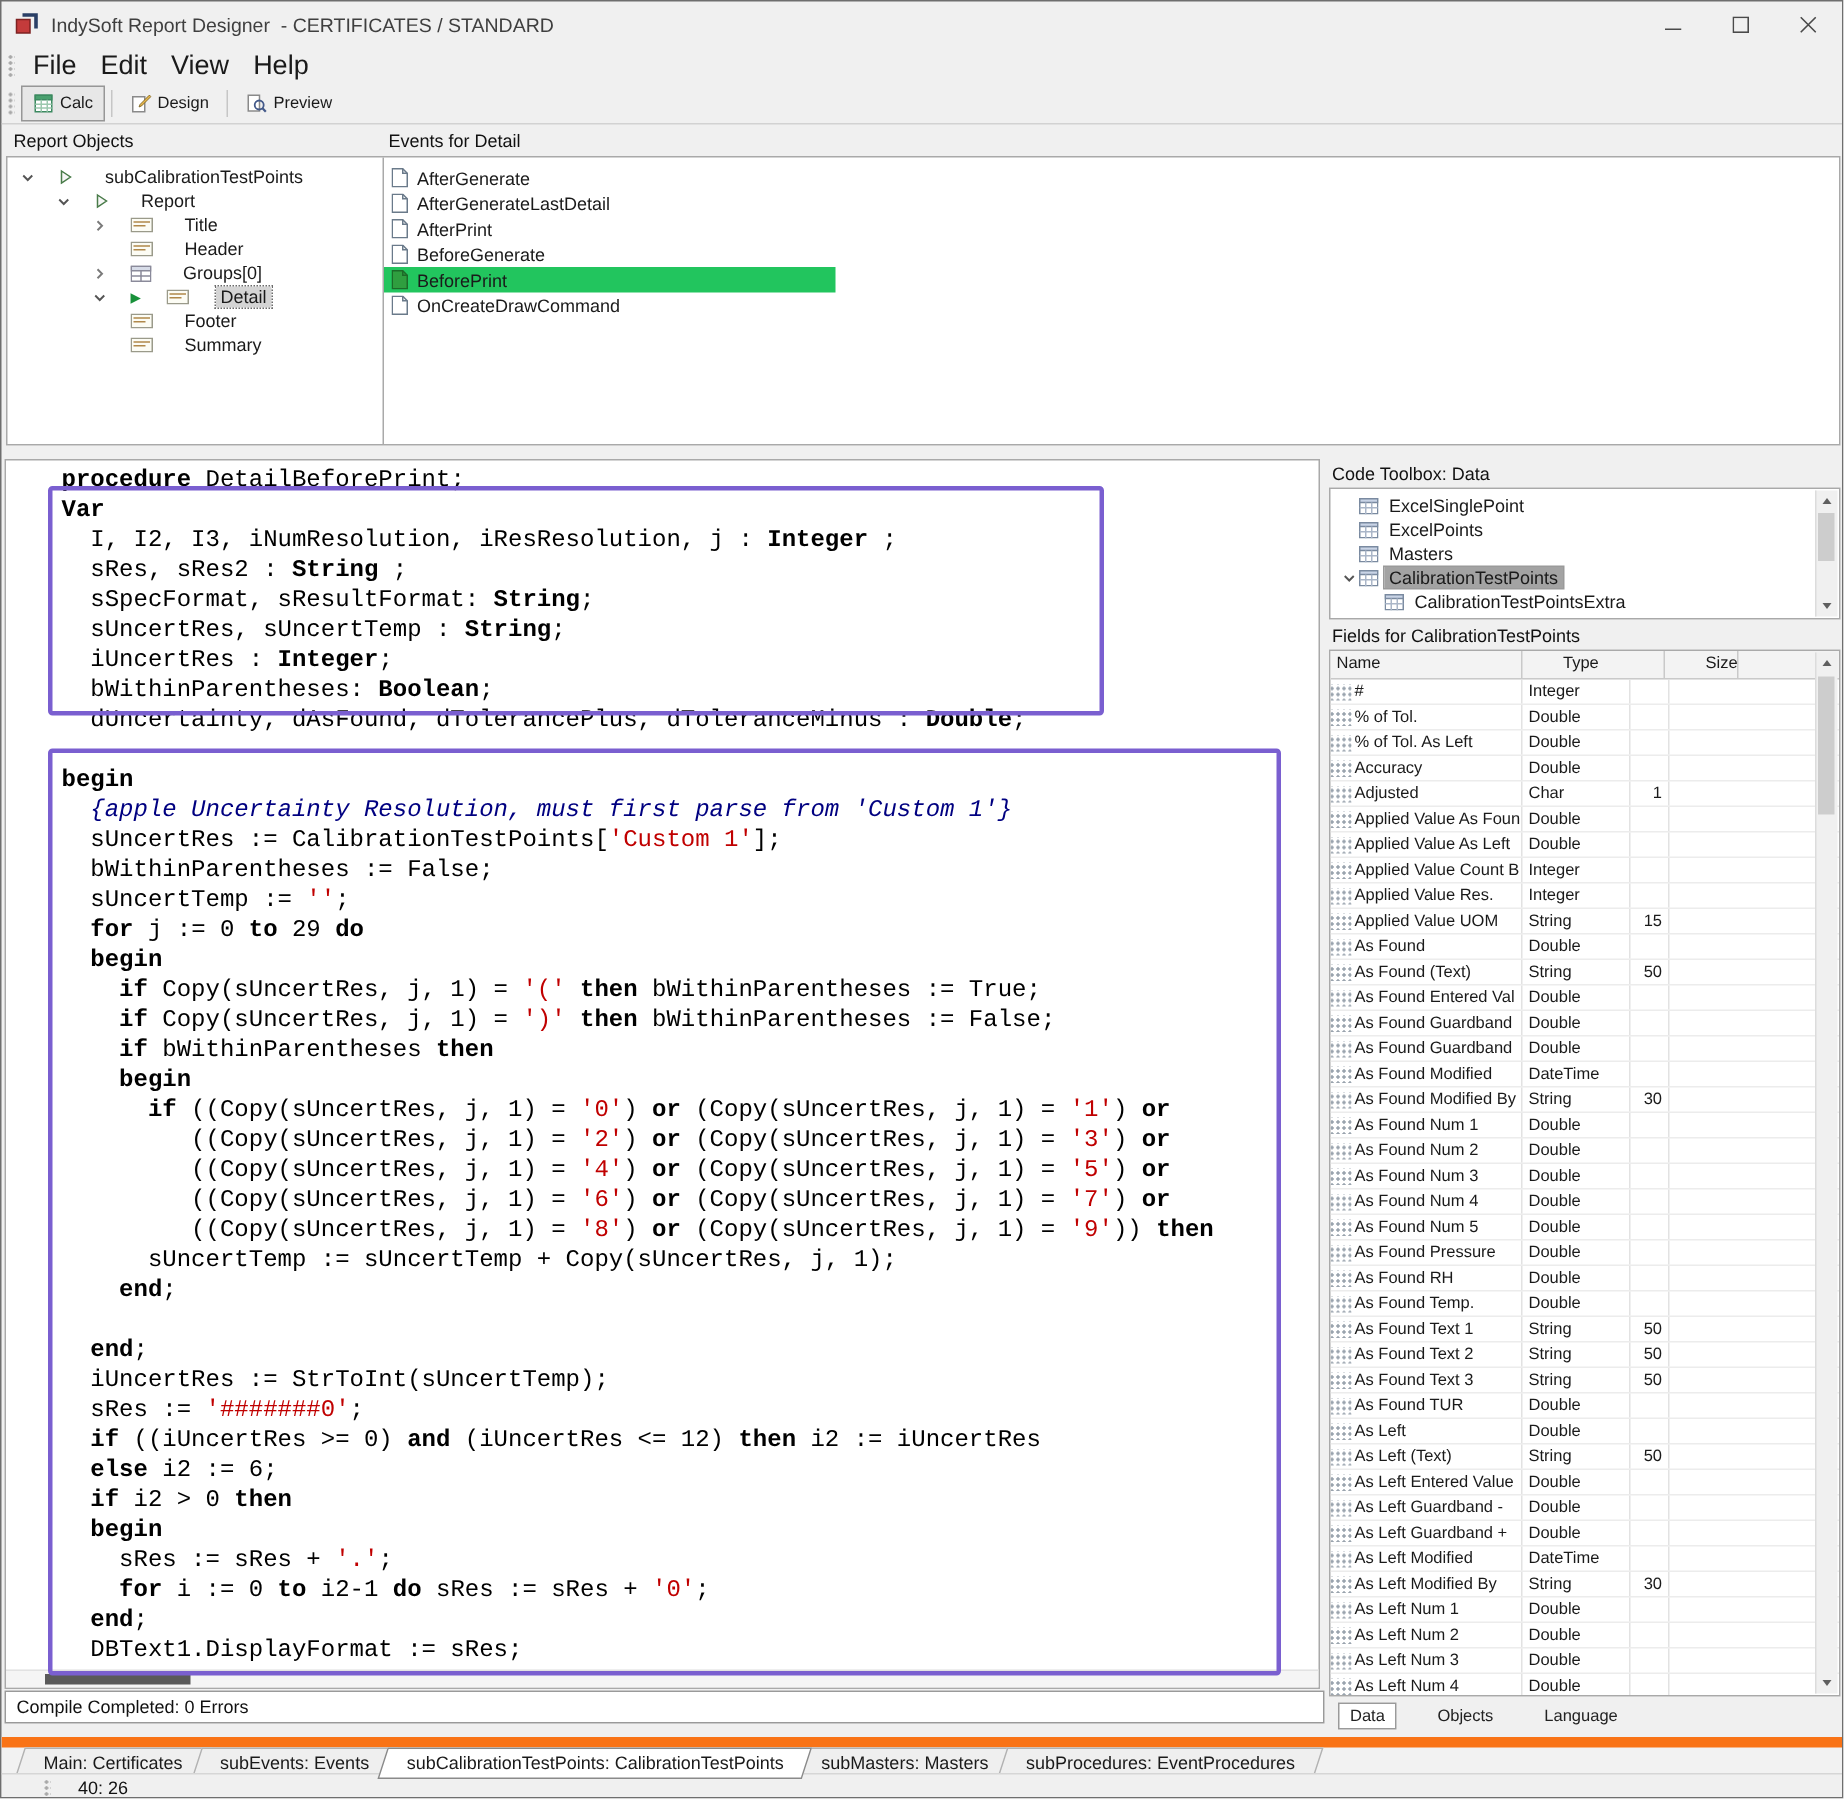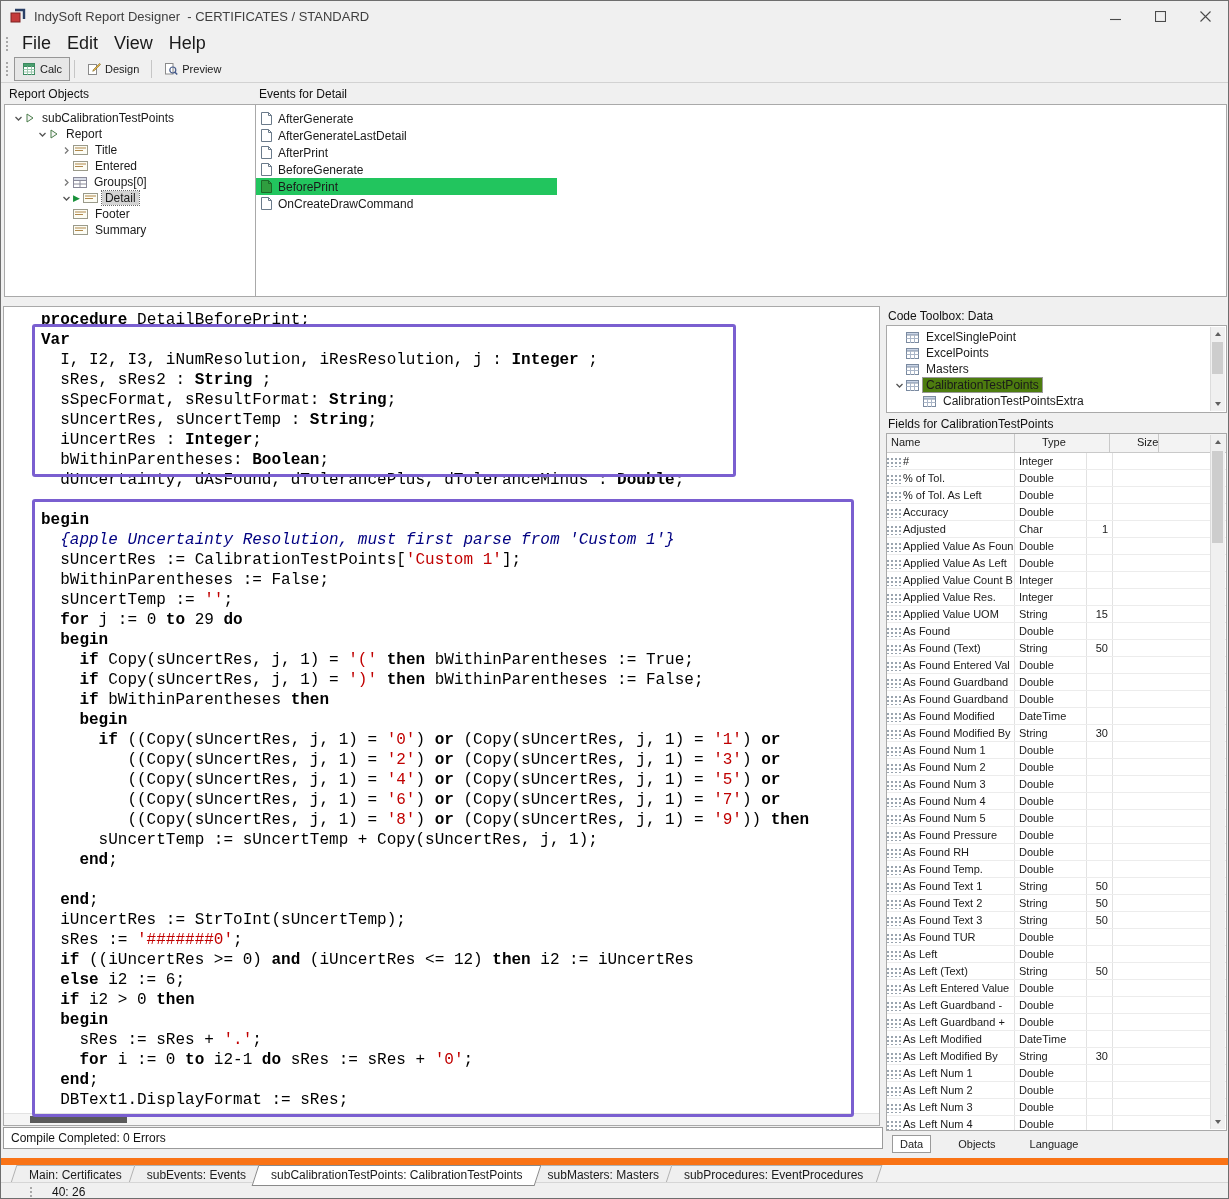--- a/index.html
+++ b/index.html
@@ -25,21 +25,21 @@
   .vsep{width:1px;height:18px;background:#c6c6c6;margin:0 4px;}
   .vicon{display:flex;}
   
   .pane-label{position:absolute;top:86px;font-size:12px;color:#111;}
   #label-report-objects{left:8px;}
   #label-events{left:258px;}
   .upper-panels{position:absolute;top:103px;left:3px;width:1223px;height:193px;background:#fff;
                 border:1px solid #a9a9a9;display:flex;box-sizing:border-box;}
   .report-tree{width:250px;border-right:1px solid #a9a9a9;padding-top:5px;overflow:hidden;}
   .events-list{flex:1;padding-top:5px;overflow:hidden;}
-  .tree-row{display:flex;align-items:center;height:16px;font-size:12px;white-space:nowrap;}
+  .tree-row{display:flex;align-items:center;height:16px;font-size:12px;white-space:nowrap;gap:14px;}
   .chev{width:14px;flex:none;display:flex;justify-content:center;}
   .marker{color:#18913a;font-size:9px;margin-right:3px;line-height:1;}
   .tree-icon{margin-right:4px;flex:none;display:flex;}
   .tree-label{padding:0 3px;}
   .tree-row.sel .tree-label{background:#d4d4d4;outline:1px dotted #6a6a6a;}
   .event-row{display:flex;align-items:center;height:17px;font-size:12px;padding-left:5px;width:296px;}
   .event-row.sel{background:#22c55e;}
   .event-icon{margin-right:6px;display:flex;}
   
   .editor{position:absolute;top:305px;left:2px;width:877px;height:820px;background:#fff;
@@ -61,21 +61,21 @@
                font-size:12px;line-height:20px;padding-left:7px;color:#111;}
   
   .right-panel{position:absolute;top:305px;left:885px;width:343px;height:852px;}
   .rp-header{position:absolute;left:2px;font-size:12px;color:#111;}
   #toolbox-header{top:3px;}
   #fields-header{top:111px;}
   .toolbox{position:absolute;top:19px;left:0;width:341px;height:88px;background:#fff;border:1px solid #a9a9a9;
            box-sizing:border-box;padding-top:3px;overflow:hidden;}
   .tb-row{display:flex;align-items:center;height:16px;font-size:12px;white-space:nowrap;}
   .tb-label{padding:0 3px;}
-  .tb-row.sel .tb-label{background:#4d7c0f;outline:1px solid #9a9a9a;}
+  .tb-row.sel .tb-label{background:#a3a3a3;outline:1px solid #9a9a9a;}
   .fields-grid{position:absolute;top:127px;left:0;width:341px;height:698px;background:#fff;border:1px solid #a9a9a9;
                box-sizing:border-box;overflow:hidden;}
   .fheader{display:flex;height:18px;background:#f3f3f3;border-bottom:1px solid #c9c9c9;font-size:11px;align-items:center;gap:23px;}
   .fh{border-right:1px solid #c9c9c9;padding-left:4px;height:18px;line-height:17px;box-sizing:border-box;}
   .fh-name{width:128px;}
   .fh-type{width:72px;}
   .fh-size{width:26px;}
   .fh-fill{flex:1;border-right:none;}
   .frow{display:flex;align-items:center;height:17px;font-size:11px;border-bottom:1px solid #ececec;box-sizing:border-box;}
   .fgrip{width:14px;height:11px;flex:none;
@@ -232,21 +232,21 @@
           <span class="tree-label">Title</span>
         </div>
         <div class="tree-row" style="padding-left:54px">
           <span class="chev"></span>
           <span class="tree-icon">
             <svg width="15" height="10" viewBox="0 0 15 10">
               <rect x="0.5" y="0.5" width="14" height="9" fill="#fcfcf4" stroke="#9a9a8a"></rect>
               <path d="M2 3h11M2 5.5h8" stroke="#b0884a"></path>
             </svg>
           </span>
-          <span class="tree-label">Entered</span>
+          <span class="tree-label">Header</span>
         </div>
         <div class="tree-row" style="padding-left:54px">
           <span class="chev">
             <svg width="9" height="9" viewBox="0 0 9 9">
               <path d="M3 1.5l3 3-3 3" fill="none" stroke="#7a7a7a" stroke-width="1.3"></path>
             </svg>
           </span>
           <span class="tree-icon">
             <svg width="14" height="11" viewBox="0 0 14 11">
               <rect x="0.5" y="0.5" width="13" height="10" fill="#fff" stroke="#8a8a9a"></rect>

